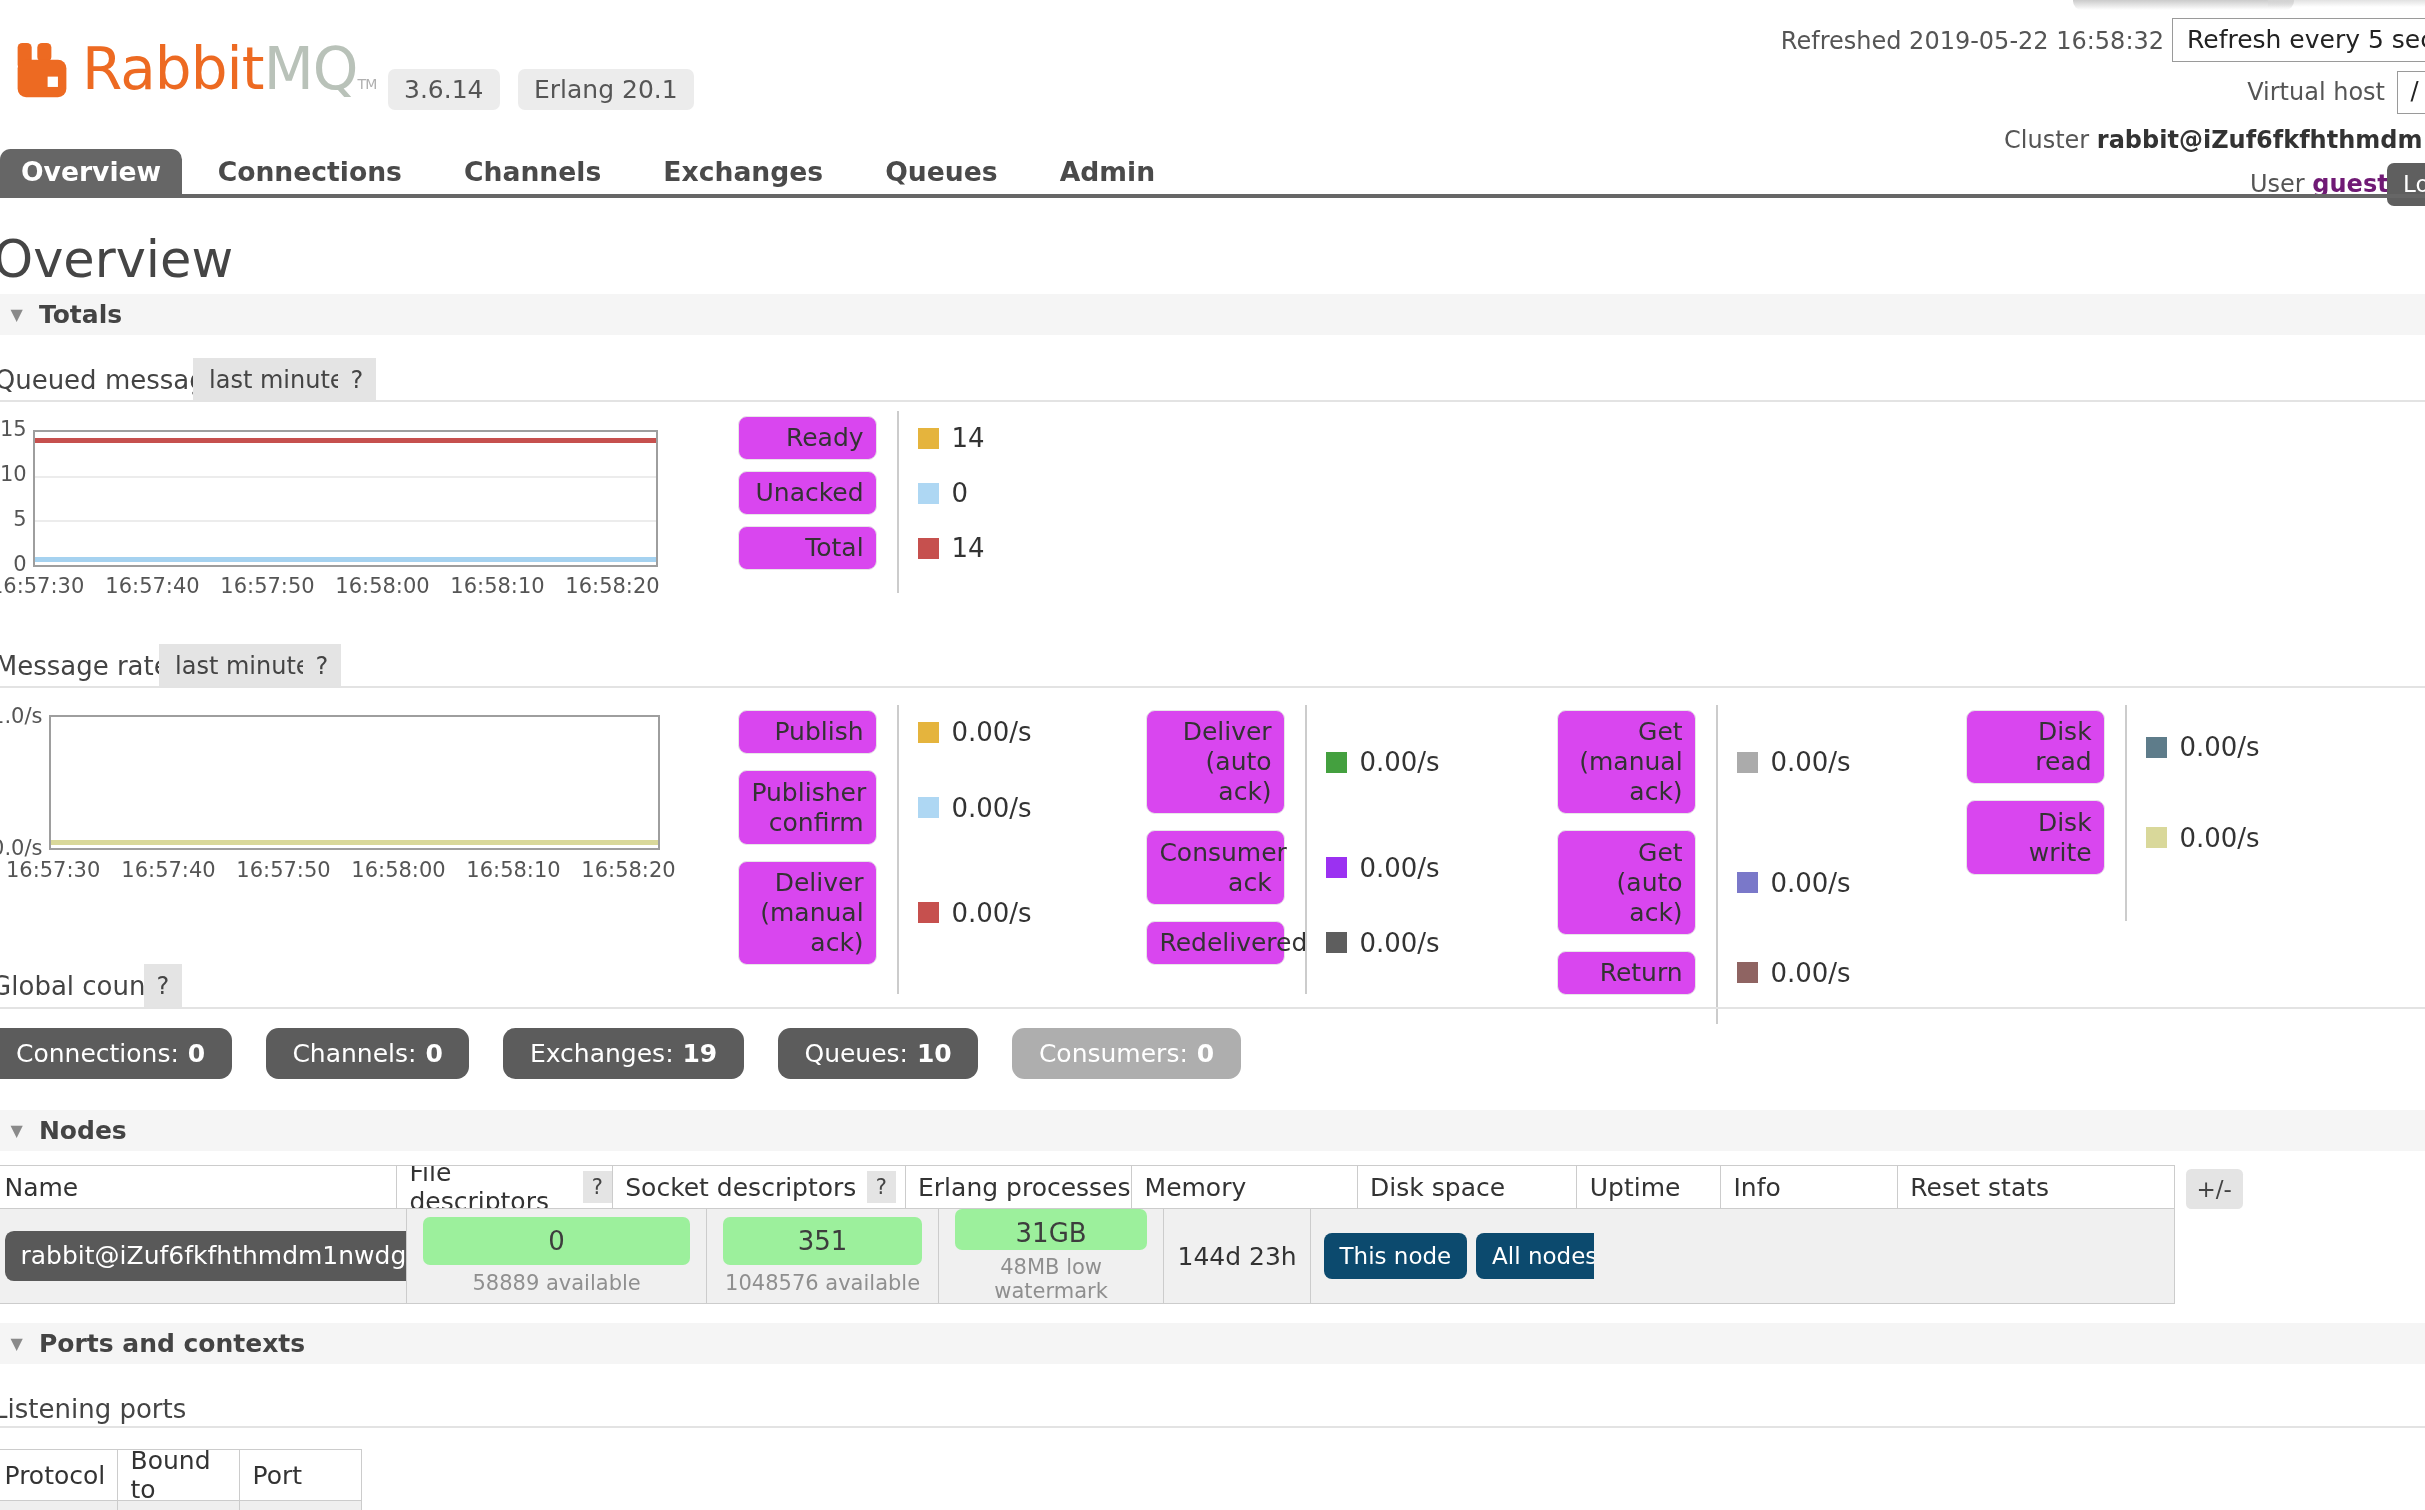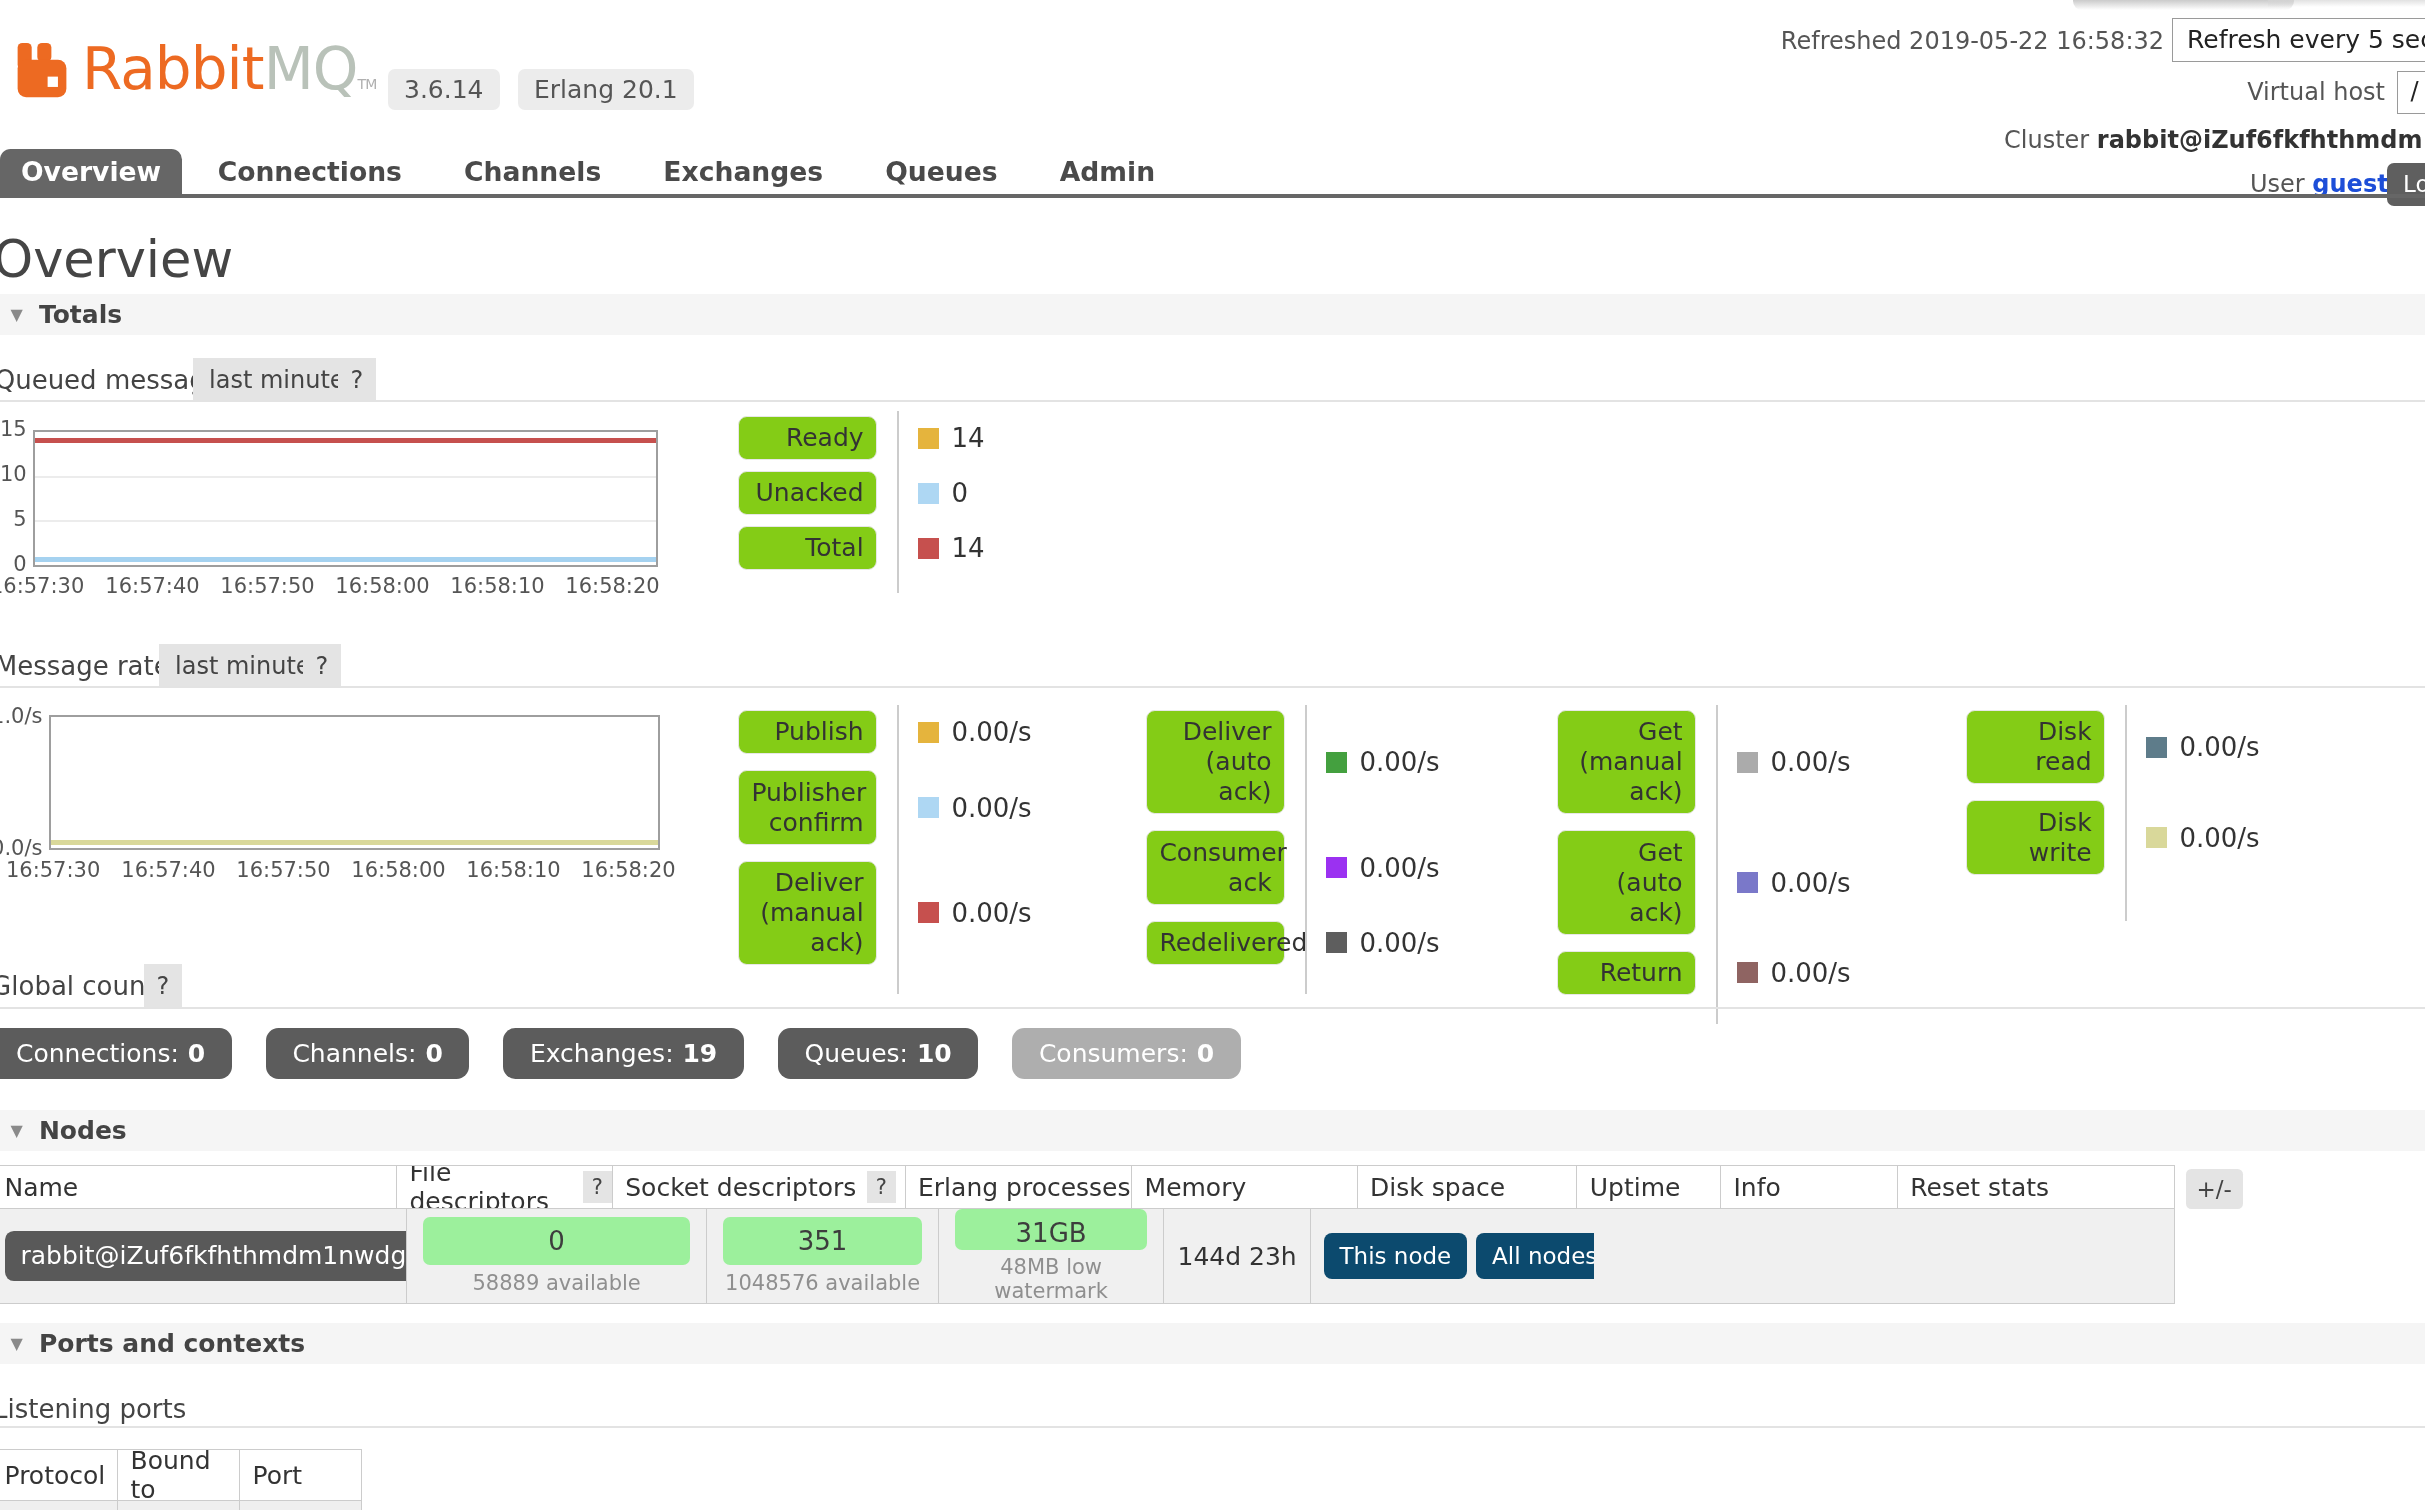--- a/index.html
+++ b/index.html
@@ -33,21 +33,21 @@
   
   .refreshed-text { position:absolute; top:26.6px; right:262px; font-size:24px; color:#555; white-space:nowrap; }
   .refresh-select { position:absolute; left:2172px; top:17.7px; width:372px; height:44px; line-height:41px;
     border:1.8px solid #9a9a9a; background:#fff; font-size:25px; color:#222; padding-left:14px; white-space:nowrap; overflow:hidden; }
   .vh-label { position:absolute; top:78px; right:41px; font-size:24px; color:#555; white-space:nowrap; }
   .vh-select { position:absolute; left:2397px; top:71px; width:80px; height:43px; line-height:39px;
     border:1.8px solid #9a9a9a; background:#fff; font-size:24px; color:#222; padding-left:12.4px; overflow:hidden; }
   .cluster-line { position:absolute; left:2004px; top:126px; font-size:24px; color:#555; white-space:nowrap; }
   .cluster-name { font-weight:bold; color:#333; }
   .user-line { position:absolute; left:2250px; top:170px; font-size:24px; color:#555; white-space:nowrap; }
-  .user-name { font-weight:bold; color:#1d4ed8;text-decoration:underline; }
+  .user-name { font-weight:bold; color:#701a75;text-decoration:underline; }
   .logout-btn { position:absolute; left:2387px; top:163px; height:43px; line-height:43px; padding:0 16px;
     background:#5f5f5f; color:#fff; border-radius:7px; font-size:23px; white-space:nowrap; }
 
   
   .tabs { position:absolute; left:0; top:149px; height:45px; display:flex; gap:8.9px; }
   .tab { height:45px; line-height:45px; padding:0 26.6px; font-size:26.6px; font-weight:bold; color:#4a4a4a; white-space:nowrap; }
   .tab.active { background:#666; color:#fff; border-radius:10.6px 10.6px 0 0; padding:0 21px; }
   .tab-underline { position:absolute; left:0; top:194px; width:2426px; height:3.5px; background:#666; }
 
   .page-title { position:absolute; left:-7px; top:230px; font-size:51px; font-weight:400; color:#454545; }
@@ -64,21 +64,21 @@
   .chart-frame { position:absolute; border:2.7px solid #9e9e9e; background:#fff; }
   .gridline { position:absolute; left:0; right:0; height:1.8px; background:#ececec; }
   .series-line { position:absolute; left:0; right:0; }
   .ytick { position:absolute; font-size:21px; color:#555; text-align:right; white-space:nowrap; }
   .xtick { position:absolute; font-size:21px; color:#555; width:115px; text-align:center; white-space:nowrap; }
 
   
   .leg-group { position:absolute; }
   .leg-divider { position:absolute; left:159px; top:-5.3px; bottom:-12.4px; width:1.8px; background:#ccc; }
   .leg-row { display:flex; align-items:center; }
-  .leg-btn { width:139px; background:#84cc16; border:1.8px solid #e7e7e7; border-radius:8.9px;
+  .leg-btn { width:139px; background:#d946ef; border:1.8px solid #e7e7e7; border-radius:8.9px;
     font-size:25px; line-height:30px; color:#333; text-align:right; padding:6.2px 12.4px; }
   .leg-val { display:flex; align-items:center; margin-left:41px; }
   .leg-chip { width:21px; height:21px; margin-right:12.4px; flex:0 0 auto; }
   .leg-num { font-size:26px; color:#333; white-space:nowrap; }
   .gap12 > .leg-row { margin-bottom:10.6px; }
   .gap18 > .leg-row { margin-bottom:16px; }
 
   
   .gc-badges { position:absolute; left:-10.6px; top:1028px; display:flex; gap:34px; }
   .gc-badge { height:51px; line-height:51px; padding:0 26.6px; border-radius:12.4px; background:#5c5c5c;

